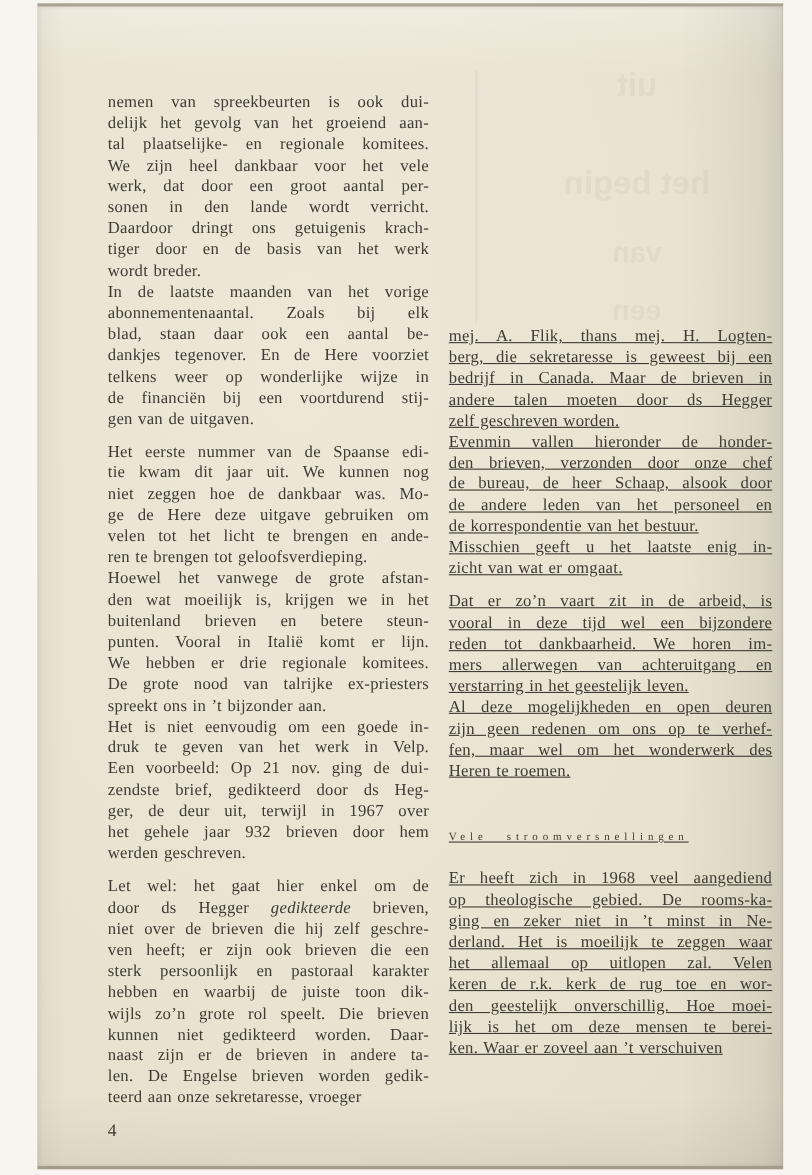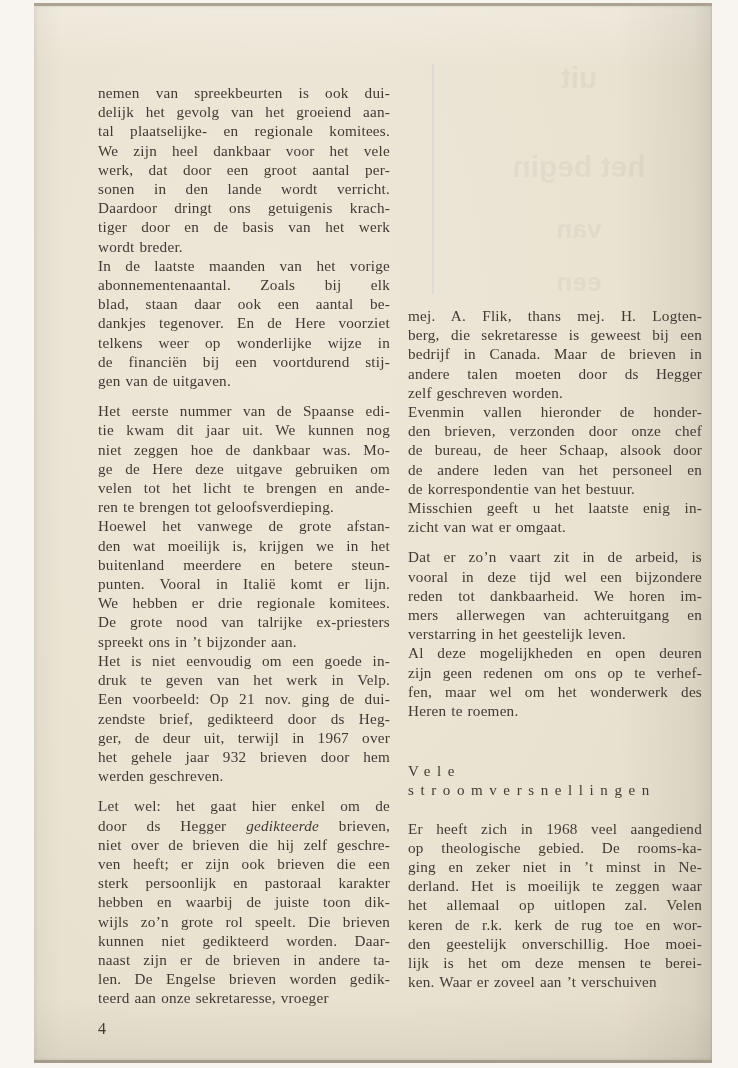--- a/index.html
+++ b/index.html
@@ -26,30 +26,30 @@
   }
   .col{
     position:absolute;
     color:#3f3a33;
     font-size:15.2px;
     line-height:19.2px;
     letter-spacing:0.015em;
     word-spacing:0.06em;
   }
   .col-left{ left:64px; top:45px;  width:292px;margin-top:32px; }
-  .col-right{ left:374px; top:300px; width:294px; }
+  .col-right{ left:374px; top:290px; width:294px;text-decoration:underline; }
   .para{ margin:0; }
   .line{ text-align:justify; text-align-last:justify; white-space:normal; }
   .line.last{ text-align-last:left; }
   .line em{ }
   .break{ height:11px; }
   .heading{
     margin-top:42px;
     margin-bottom:18px;
-    font-size:15px;
+    font-size:10px;
     letter-spacing:0.44em;
     word-spacing:1.05em;
     color:#3f3a33;
   }
   .page-number{
     margin-top:11px;
     font-size:16px;
     color:#3f3a33;
   }
   
@@ -116,21 +116,21 @@
         <div class="line">Het eerste nummer van de Spaanse edi-</div>
         <div class="line">tie kwam dit jaar uit. We kunnen nog</div>
         <div class="line">niet zeggen hoe de dankbaar was. Mo-</div>
         <div class="line">ge de Here deze uitgave gebruiken om</div>
         <div class="line">velen tot het licht te brengen en ande-</div>
         <div class="line last">ren te brengen tot geloofsverdieping.</div>
       </div>
       <div class="para">
         <div class="line">Hoewel het vanwege de grote afstan-</div>
         <div class="line">den wat moeilijk is, krijgen we in het</div>
-        <div class="line">buitenland meerdere en betere steun-</div>
+        <div class="line">buitenland brieven en betere steun-</div>
         <div class="line">punten. Vooral in Italië komt er lijn.</div>
         <div class="line">We hebben er drie regionale komitees.</div>
         <div class="line">De grote nood van talrijke ex-priesters</div>
         <div class="line last">spreekt ons in ’t bijzonder aan.</div>
       </div>
       <div class="para">
         <div class="line">Het is niet eenvoudig om een goede in-</div>
         <div class="line">druk te geven van het werk in Velp.</div>
         <div class="line">Een voorbeeld: Op 21 nov. ging de dui-</div>
         <div class="line">zendste brief, gedikteerd door ds Heg-</div>

